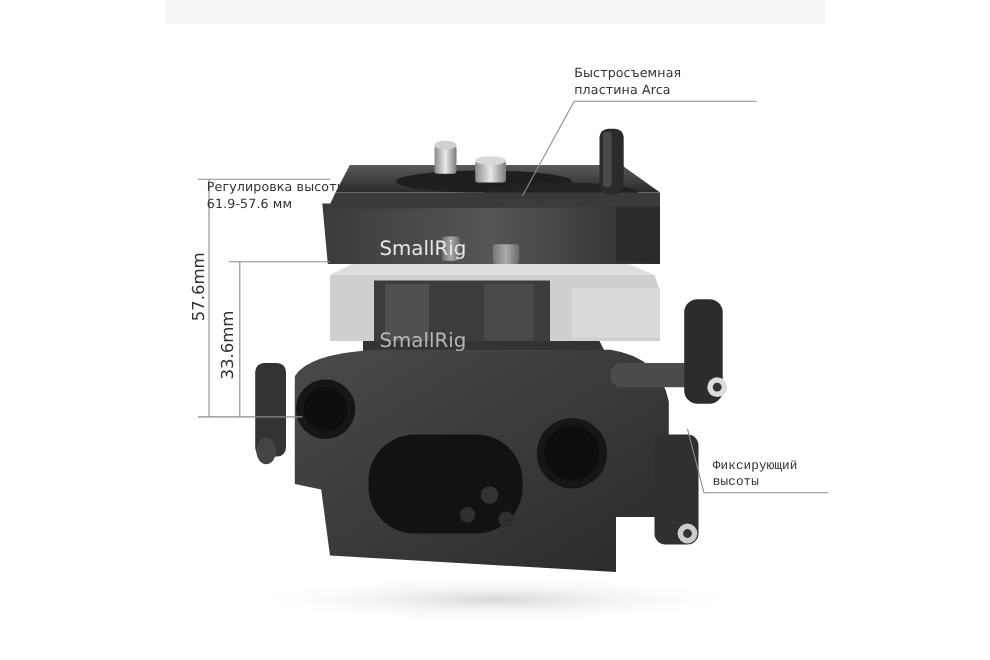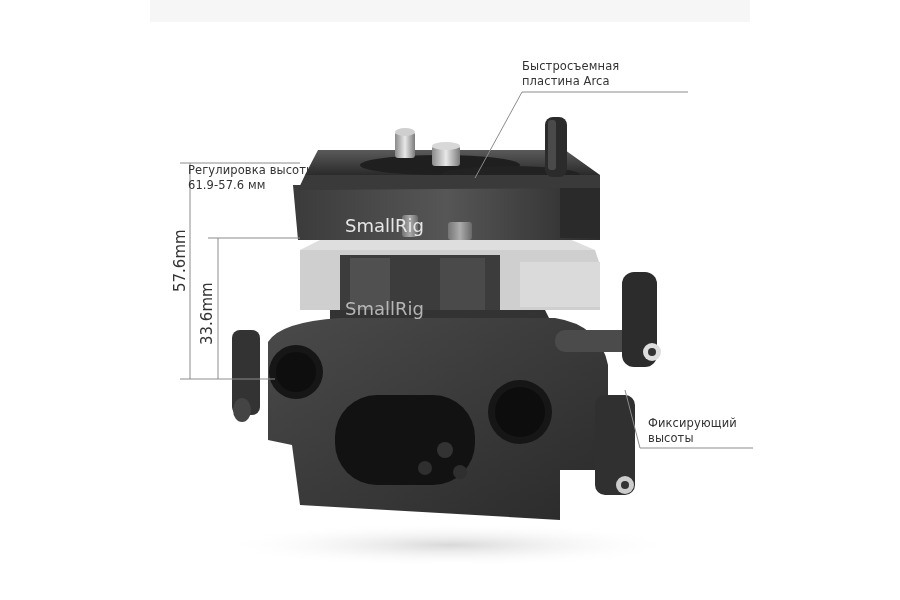--- a/index.html
+++ b/index.html
@@ -128,19 +128,19 @@
 <div class="label" style="left:522px; top:59px;">
   <span>Быстросъемная</span>
   <span>пластина Arca</span>
 </div>
 
 <div class="label" style="left:188px; top:130px;margin-top:33px;">
   <span>Регулировка высоты</span>
   <span>61.9-57.6 мм</span>
 </div>
 
-<div class="label" style="left:648px; top:416px;">
+<div class="label" style="left:648px; top:416px;font-family:Liberation Mono, monospace;">
   <span>Фиксирующий</span>
   <span>высоты</span>
 </div>
 
 <div class="dim-text" style="left:171px; top:292px; transform:rotate(-90deg);">57.6mm</div>
 <div class="dim-text" style="left:198px; top:345px; transform:rotate(-90deg);">33.6mm</div>
 
 </body></html>

